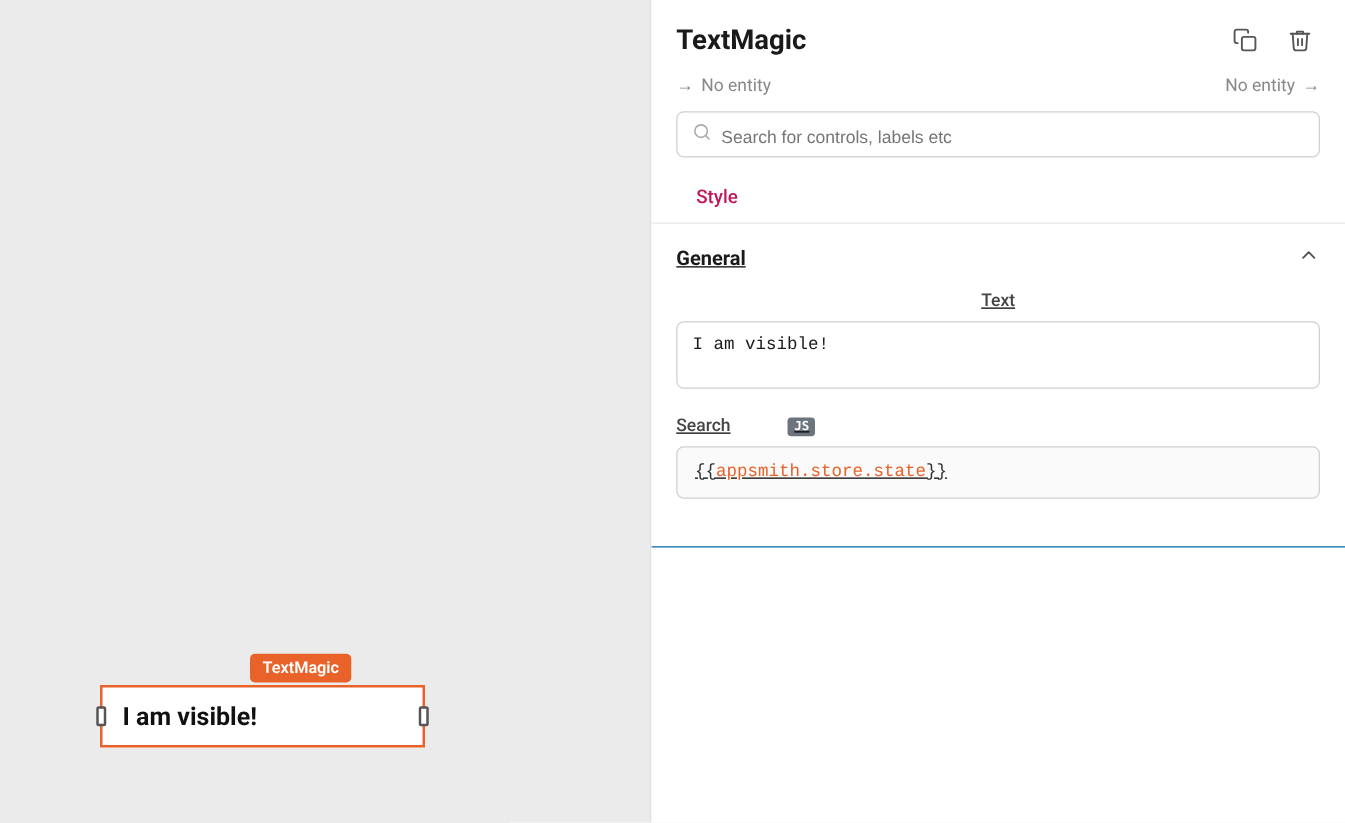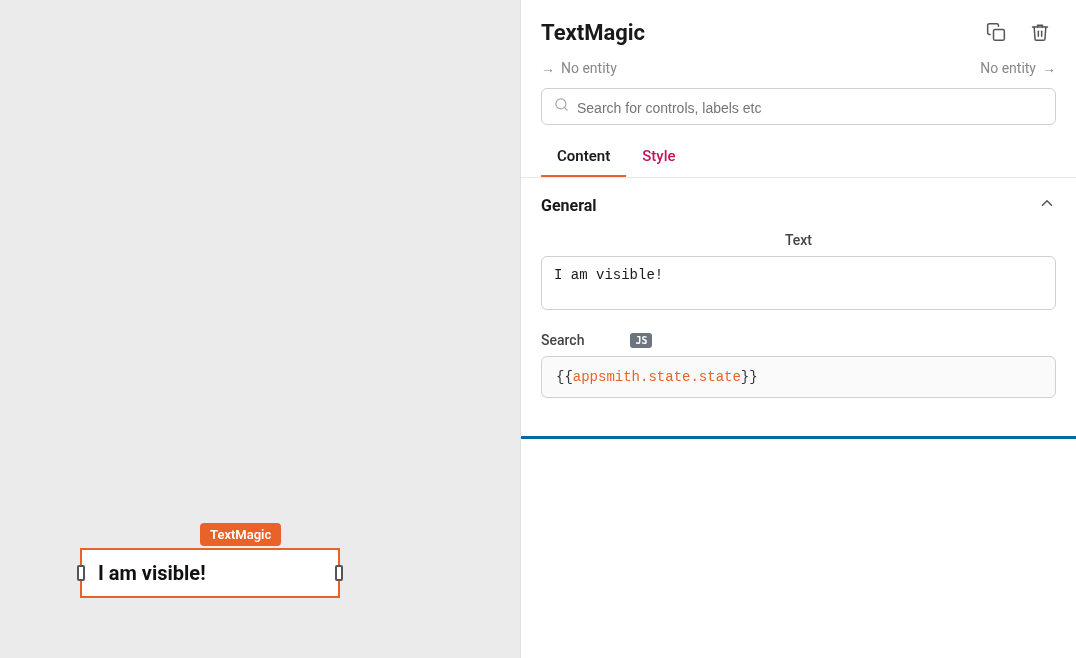--- a/index.html
+++ b/index.html
@@ -191,21 +191,22 @@
     }
 
     
     .panel-content {
       flex: 1;
       overflow-y: auto;
       padding: 0;
     }
 
     .section {
-      border-bottom: 3px solid #0369a1;
+      border-bottom: 1px solid #0369a1;
+      text-decoration: underline;
     }
 
     .section-header {
       display: flex;
       align-items: center;
       justify-content: space-between;
       padding: 16px 20px;
       cursor: pointer;
     }
 
@@ -325,21 +326,20 @@
       <span class="search-icon">
         <svg width="15" height="15" viewBox="0 0 24 24" fill="none" stroke="#aaa" stroke-width="2" stroke-linecap="round" stroke-linejoin="round">
           <circle cx="11" cy="11" r="8"></circle>
           <line x1="21" y1="21" x2="16.65" y2="16.65"></line>
         </svg>
       </span>
       <input type="text" placeholder="Search for controls, labels etc" style="">
     </div>
 
     <div class="tabs-row">
-      <div class="tab active">Content</div>
       <div class="tab">Style</div>
     </div>
   </div>
 
   <div class="panel-content">
     <div class="section">
       <div class="section-header">
         <span class="section-title">General</span>
         <span class="chevron-icon">
           <svg width="18" height="18" viewBox="0 0 24 24" fill="none" stroke="#555" stroke-width="2" stroke-linecap="round" stroke-linejoin="round">
@@ -350,18 +350,18 @@
 
       <div class="section-body">
         <div class="field-label">Text</div>
         <textarea class="text-input" rows="2" style="">I am visible!</textarea>
 
         <div class="field-label-row">
           <span class="field-label" style="margin-bottom:0">Search</span>
           <span class="js-badge">JS</span>
         </div>
         <div class="code-display">
-          <span style="color:#333;">{{</span><span style="color:#e8622a;">appsmith.state.state</span><span style="color:#333;">}}</span>
+          <span style="color:#333;">{{</span><span style="color:#e8622a;">appsmith.store.state</span><span style="color:#333;">}}</span>
         </div>
       </div>
     </div>
   </div>
 </div>
 
 </body></html>

